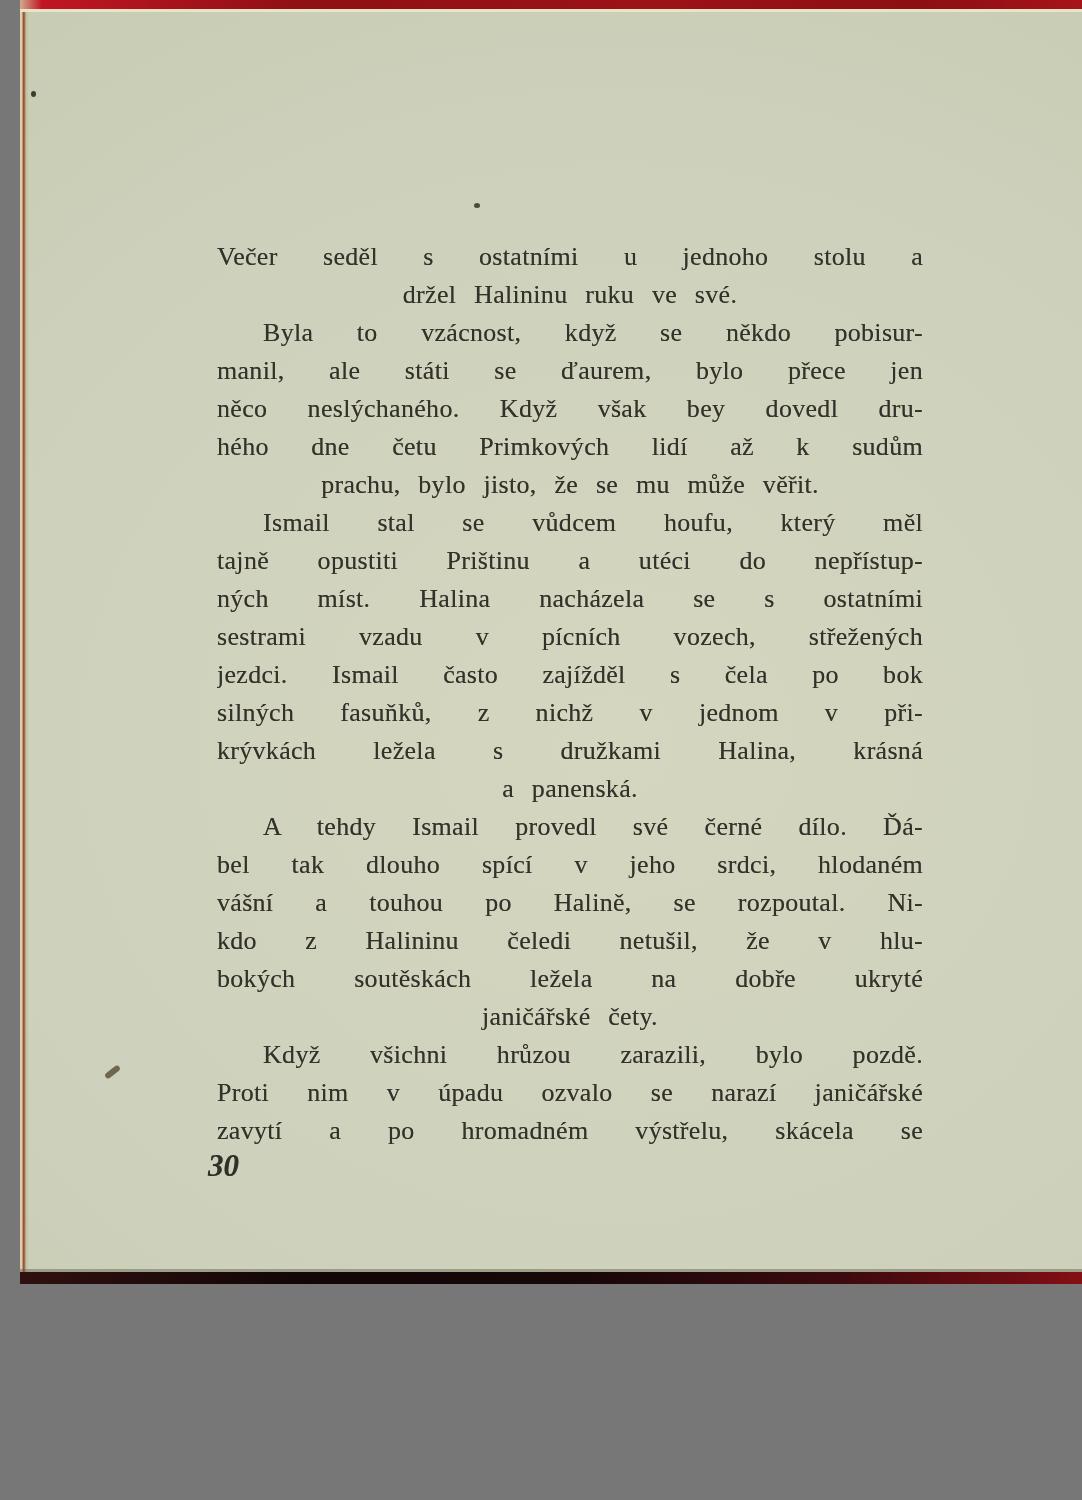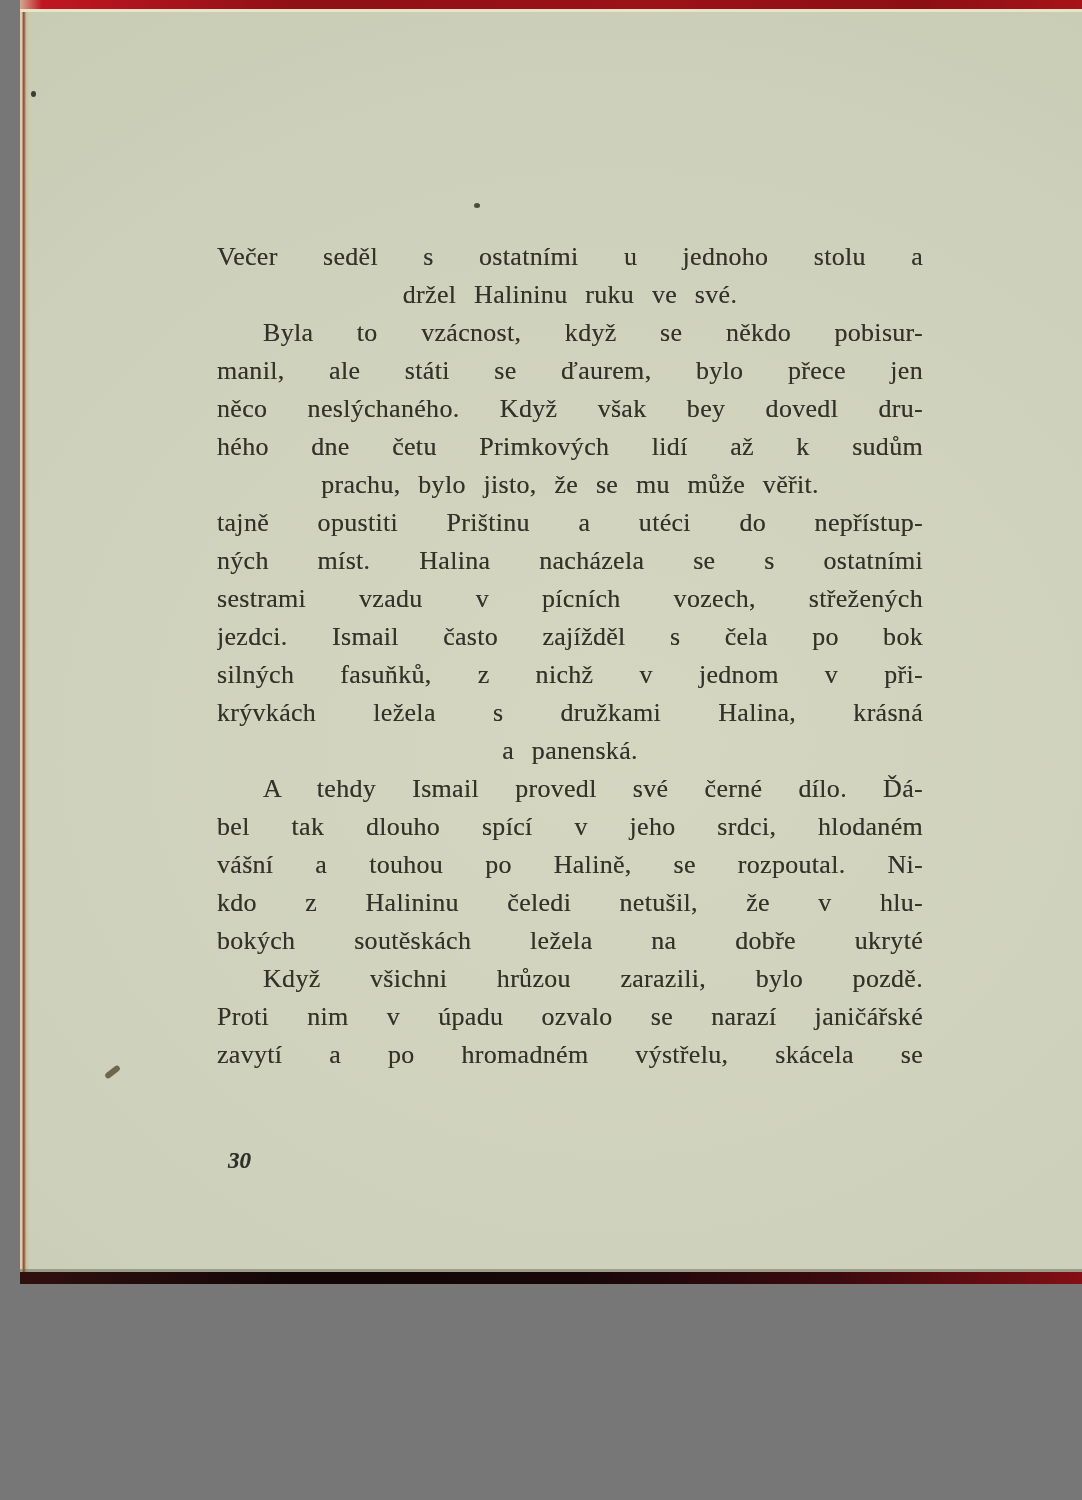--- a/index.html
+++ b/index.html
@@ -29,22 +29,22 @@
     font-size:26px;line-height:38px;color:#33322a;letter-spacing:0.3px;
   }
   .line{
     text-align:justify;text-align-last:justify;
     height:38px;overflow:hidden;word-spacing:4px;
     text-shadow:0 0 0.6px rgba(51,50,42,0.55);
   }
   .line.no-justify{text-align:center;text-align-last:auto;word-spacing:11px;}
   .line.indent{text-indent:46px;}
   .page-number{
-    position:absolute;left:208px;top:1148px;z-index:3;
-    font-style:italic;font-weight:700;font-size:23px;color:#30302a;
+    position:absolute;left:188px;top:1148px;z-index:3;
+    font-style:italic;font-weight:700;font-size:31px;color:#30302a;
     text-shadow:0 0 0.6px rgba(48,48,42,0.55);
   }
   
   .speck{position:absolute;border-radius:50%;z-index:7;}
   .pen-mark{position:absolute;left:84px;top:1069px;width:17px;height:6px;
     background:#5d5539;border-radius:3px;transform:rotate(-38deg);z-index:7;opacity:0.85;}
 </style>
 </head>
 <body>
 
@@ -60,32 +60,34 @@
   <div class="edge-bottom"></div>
 
   <div class="text-block" id="text-block">
       <div class="line">Večer seděl s ostatními u jednoho stolu a</div>
       <div class="line no-justify">držel Halininu ruku ve své.</div>
       <div class="line indent">Byla to vzácnost, když se někdo pobisur-</div>
       <div class="line">manil, ale státi se ďaurem, bylo přece jen</div>
       <div class="line">něco neslýchaného. Když však bey dovedl dru-</div>
       <div class="line">hého dne četu Primkových lidí až k sudům</div>
       <div class="line no-justify">prachu, bylo jisto, že se mu může věřit.</div>
+      <div class="line indent">Ismail stal se vůdcem houfu, který měl</div>
       <div class="line">tajně opustiti Prištinu a utéci do nepřístup-</div>
       <div class="line">ných míst. Halina nacházela se s ostatními</div>
       <div class="line">sestrami vzadu v pícních vozech, střežených</div>
       <div class="line">jezdci. Ismail často zajížděl s čela po bok</div>
       <div class="line">silných fasuňků, z nichž v jednom v při-</div>
       <div class="line">krývkách ležela s družkami Halina, krásná</div>
       <div class="line no-justify">a panenská.</div>
       <div class="line indent">A tehdy Ismail provedl své černé dílo. Ďá-</div>
       <div class="line">bel tak dlouho spící v jeho srdci, hlodaném</div>
       <div class="line">vášní a touhou po Halině, se rozpoutal. Ni-</div>
       <div class="line">kdo z Halininu čeledi netušil, že v hlu-</div>
       <div class="line">bokých soutěskách ležela na dobře ukryté</div>
+      <div class="line no-justify">janičářské čety.</div>
       <div class="line indent">Když všichni hrůzou zarazili, bylo pozdě.</div>
       <div class="line">Proti nim v úpadu ozvalo se narazí janičářské</div>
       <div class="line">zavytí a po hromadném výstřelu, skácela se</div>
     </div>
 
   <div class="page-number">30</div>
 
   <div class="pen-mark"></div>
   <div class="speck" style="left:11px;top:91px;width:5px;height:6px;background:#3c3c32;"></div>
   <div class="speck" style="left:454px;top:203px;width:6px;height:5px;background:#4b4b3a;"></div>

